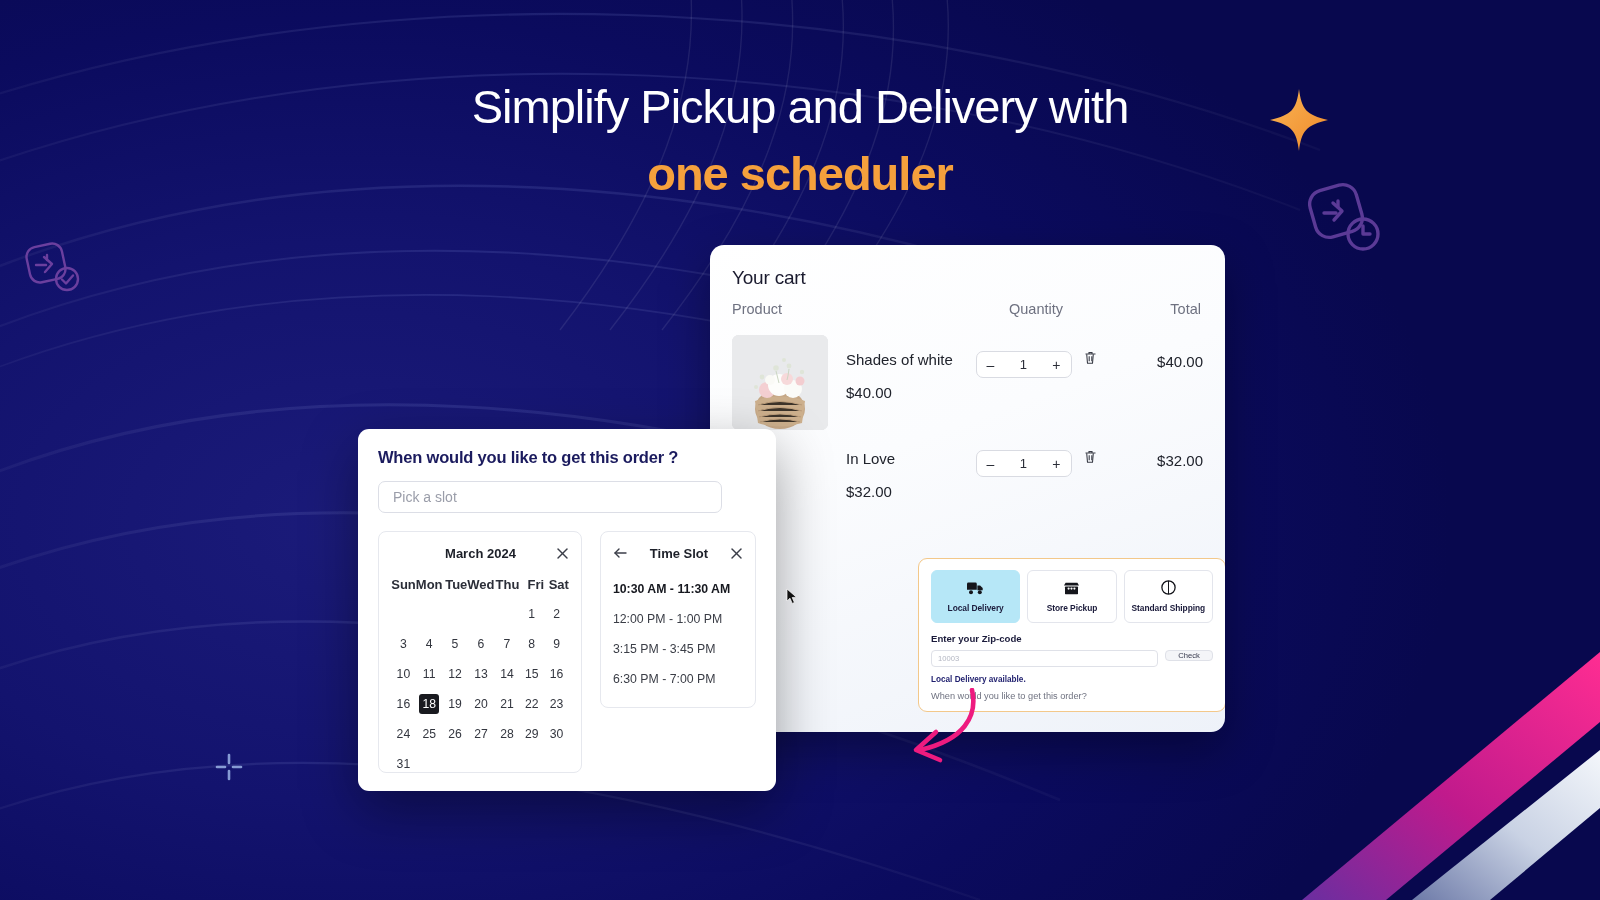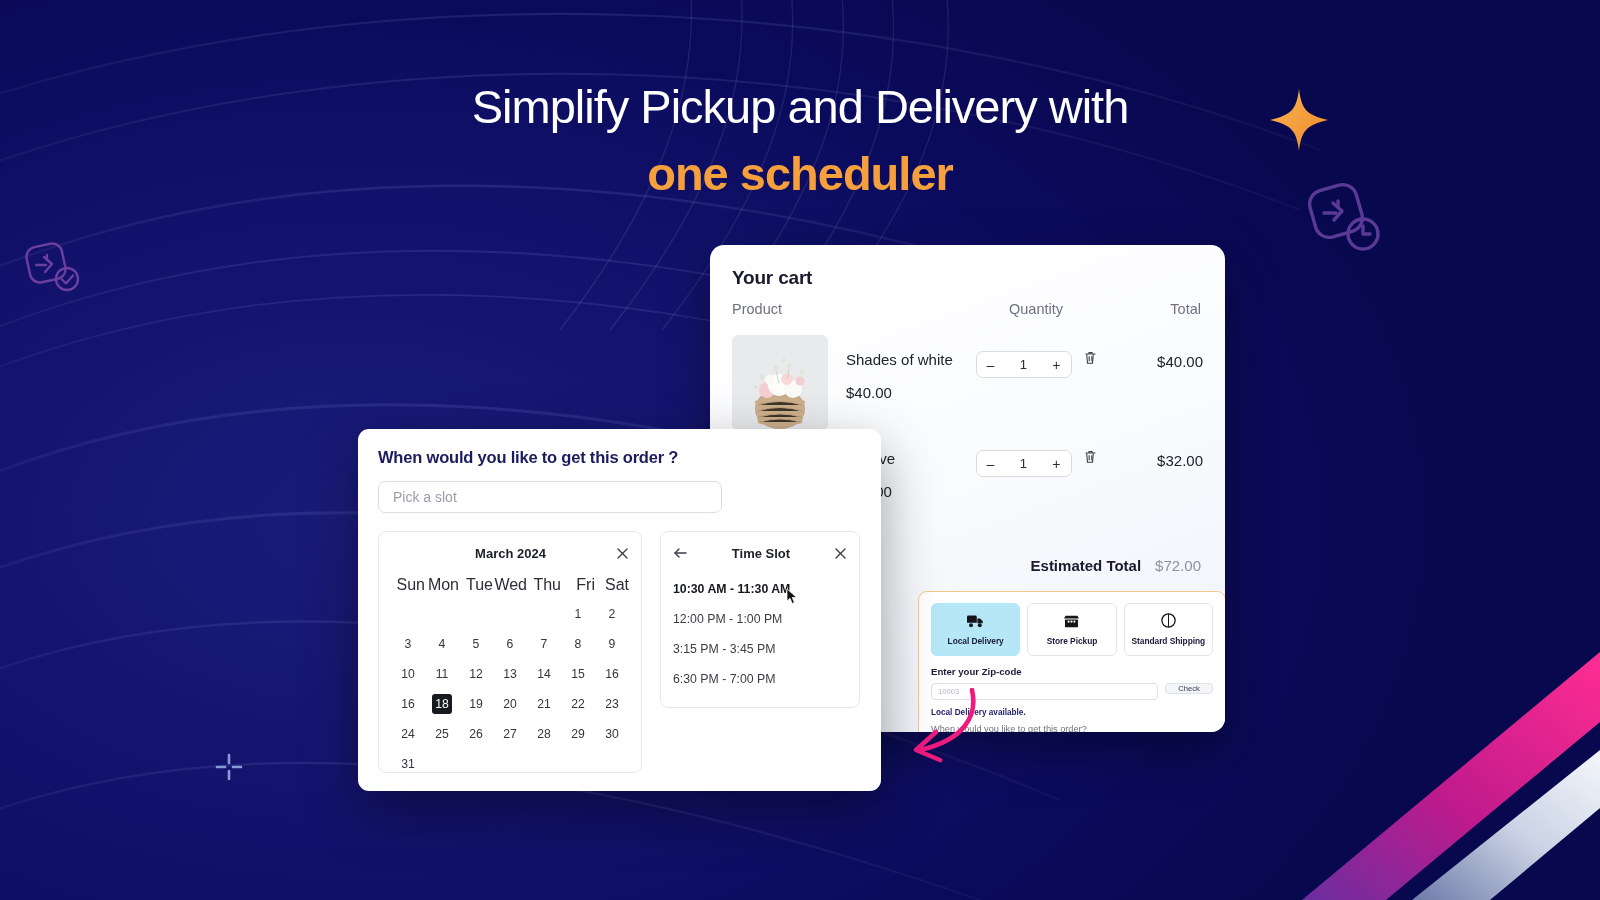--- a/index.html
+++ b/index.html
@@ -29,21 +29,21 @@
   #cart-card {
     position: absolute; left: 710px; top: 245px;
     width: 515px; height: 487px;
     background: linear-gradient(160deg, #ffffff 0%, #fbfcfe 40%, #eef2f9 100%);
     border-radius: 14px;
     box-shadow: 0 18px 48px rgba(0,0,0,.35);
     overflow: hidden;
     padding: 22px 22px 0 22px;
   }
   #cart-title {
-    font-size: 19px; font-weight: bold; color: #1a1a2e;
+    font-size: 19px; font-weight: normal; color: #1a1a2e;
     letter-spacing: -.2px; margin-bottom: 12px;
   }
   .cart-row { display: flex; align-items: flex-start; }
   .col-prod { flex: 1 1 auto; display: flex; }
   .col-qty  { width: 150px; display: flex; justify-content: center; }
   .col-tot  { width: 92px;  text-align: right; }
 
   #cart-head { color: #6e7180; font-size: 14.5px; margin-bottom: 18px; }
   #cart-head .col-prod { display:block; }
   #cart-head .col-tot { padding-right: 2px; }
@@ -103,21 +103,21 @@
   }
   #zip-status { font-size: 8.2px; font-weight: bold; color: #1f1f6e; margin-top: 8px; }
   #cart-when { font-size: 9.2px; color: #6f7280; margin-top: 7px; }
 
   
   #pink-arrow { position: absolute; left: 892px; top: 688px; }
 
   
   #scheduler {
     position: absolute; left: 358px; top: 429px;
-    width: 523px; height: 362px;
+    width: 418px; height: 362px;
     background: #fff; border-radius: 11px;
     box-shadow: 0 20px 55px rgba(0,0,0,.38);
     padding: 19px 20px;
   }
   #sched-title {
     font-size: 16.5px; font-weight: bold; color: #1b1b5e; letter-spacing: -.2px;
   }
   #slot-input {
     margin-top: 14px; height: 32px; border: 1px solid #dcdee6; border-radius: 7px;
     display: flex; align-items: center; padding: 0 14px;
@@ -131,21 +131,21 @@
 
   .panel-head {
     display: flex; align-items: center; justify-content: space-between;
     height: 18px; margin-bottom: 12px;
   }
   .panel-title { font-size: 13px; font-weight: bold; color: #1d2029; }
   #cal-panel .panel-title { margin: 0 auto; }
   .ico-btn { cursor: pointer; color: #3b3e49; line-height: 0; }
 
   #cal-grid { display: grid; grid-template-columns: repeat(7, 1fr); row-gap: 6px; }
-  .dow { font-size: 16px; color: #2b2e38; text-align: right; height: 22px; line-height: 22px; }
+  .dow { font-size: 13px; color: #2b2e38; text-align: right; height: 22px; line-height: 22px; font-weight: bold; }
   .day {
     font-size: 12.2px; color: #33363f; text-align: center;
     height: 24px; line-height: 24px; cursor: pointer;
   }
   .day.empty { cursor: default; }
   .day.sel { position: relative; }
   .day.sel > i {
     display: inline-block; font-style: normal;
     background: #191a1f; color: #fff; border-radius: 3px;
     width: 20px; height: 20px; line-height: 20px;
@@ -343,24 +343,20 @@
             <path d="M5 3 V1.6 h3 V3"></path>
           <path d="M2.7 3.3 l.8 9 h5 l.8 -9"></path>
           <path d="M5.2 5.3 v5"></path>
             <path d="M7.8 5.3 v5"></path>
         </svg>
       </div>
     </div>
     <div class="col-tot item-total" style="padding-top:6px;">$32.00</div>
   </div>
 
-  <div id="est-row">
-    <div id="est-label">Estimated Total</div>
-    <div id="est-value">$72.00</div>
-  </div>
 
   <div id="delivery-box">
     <div id="delivery-opts">
       <div class="dopt active">
         <span>
           <svg width="17" height="13" viewBox="0 0 17 13" fill="#15161c">
             <path d="M0 2 a1.4 1.4 0 0 1 1.4 -1.4 h7 a1.4 1.4 0 0 1 1.4 1.4 v5.8 h-9.8 z"></path>
             <path d="M10.4 3.4 h2.7 l2.6 2.6 v2.2 h-5.3 z"></path>
             <circle cx="4" cy="10.3" r="2"></circle>
               <circle cx="12.8" cy="10.3" r="2"></circle>

